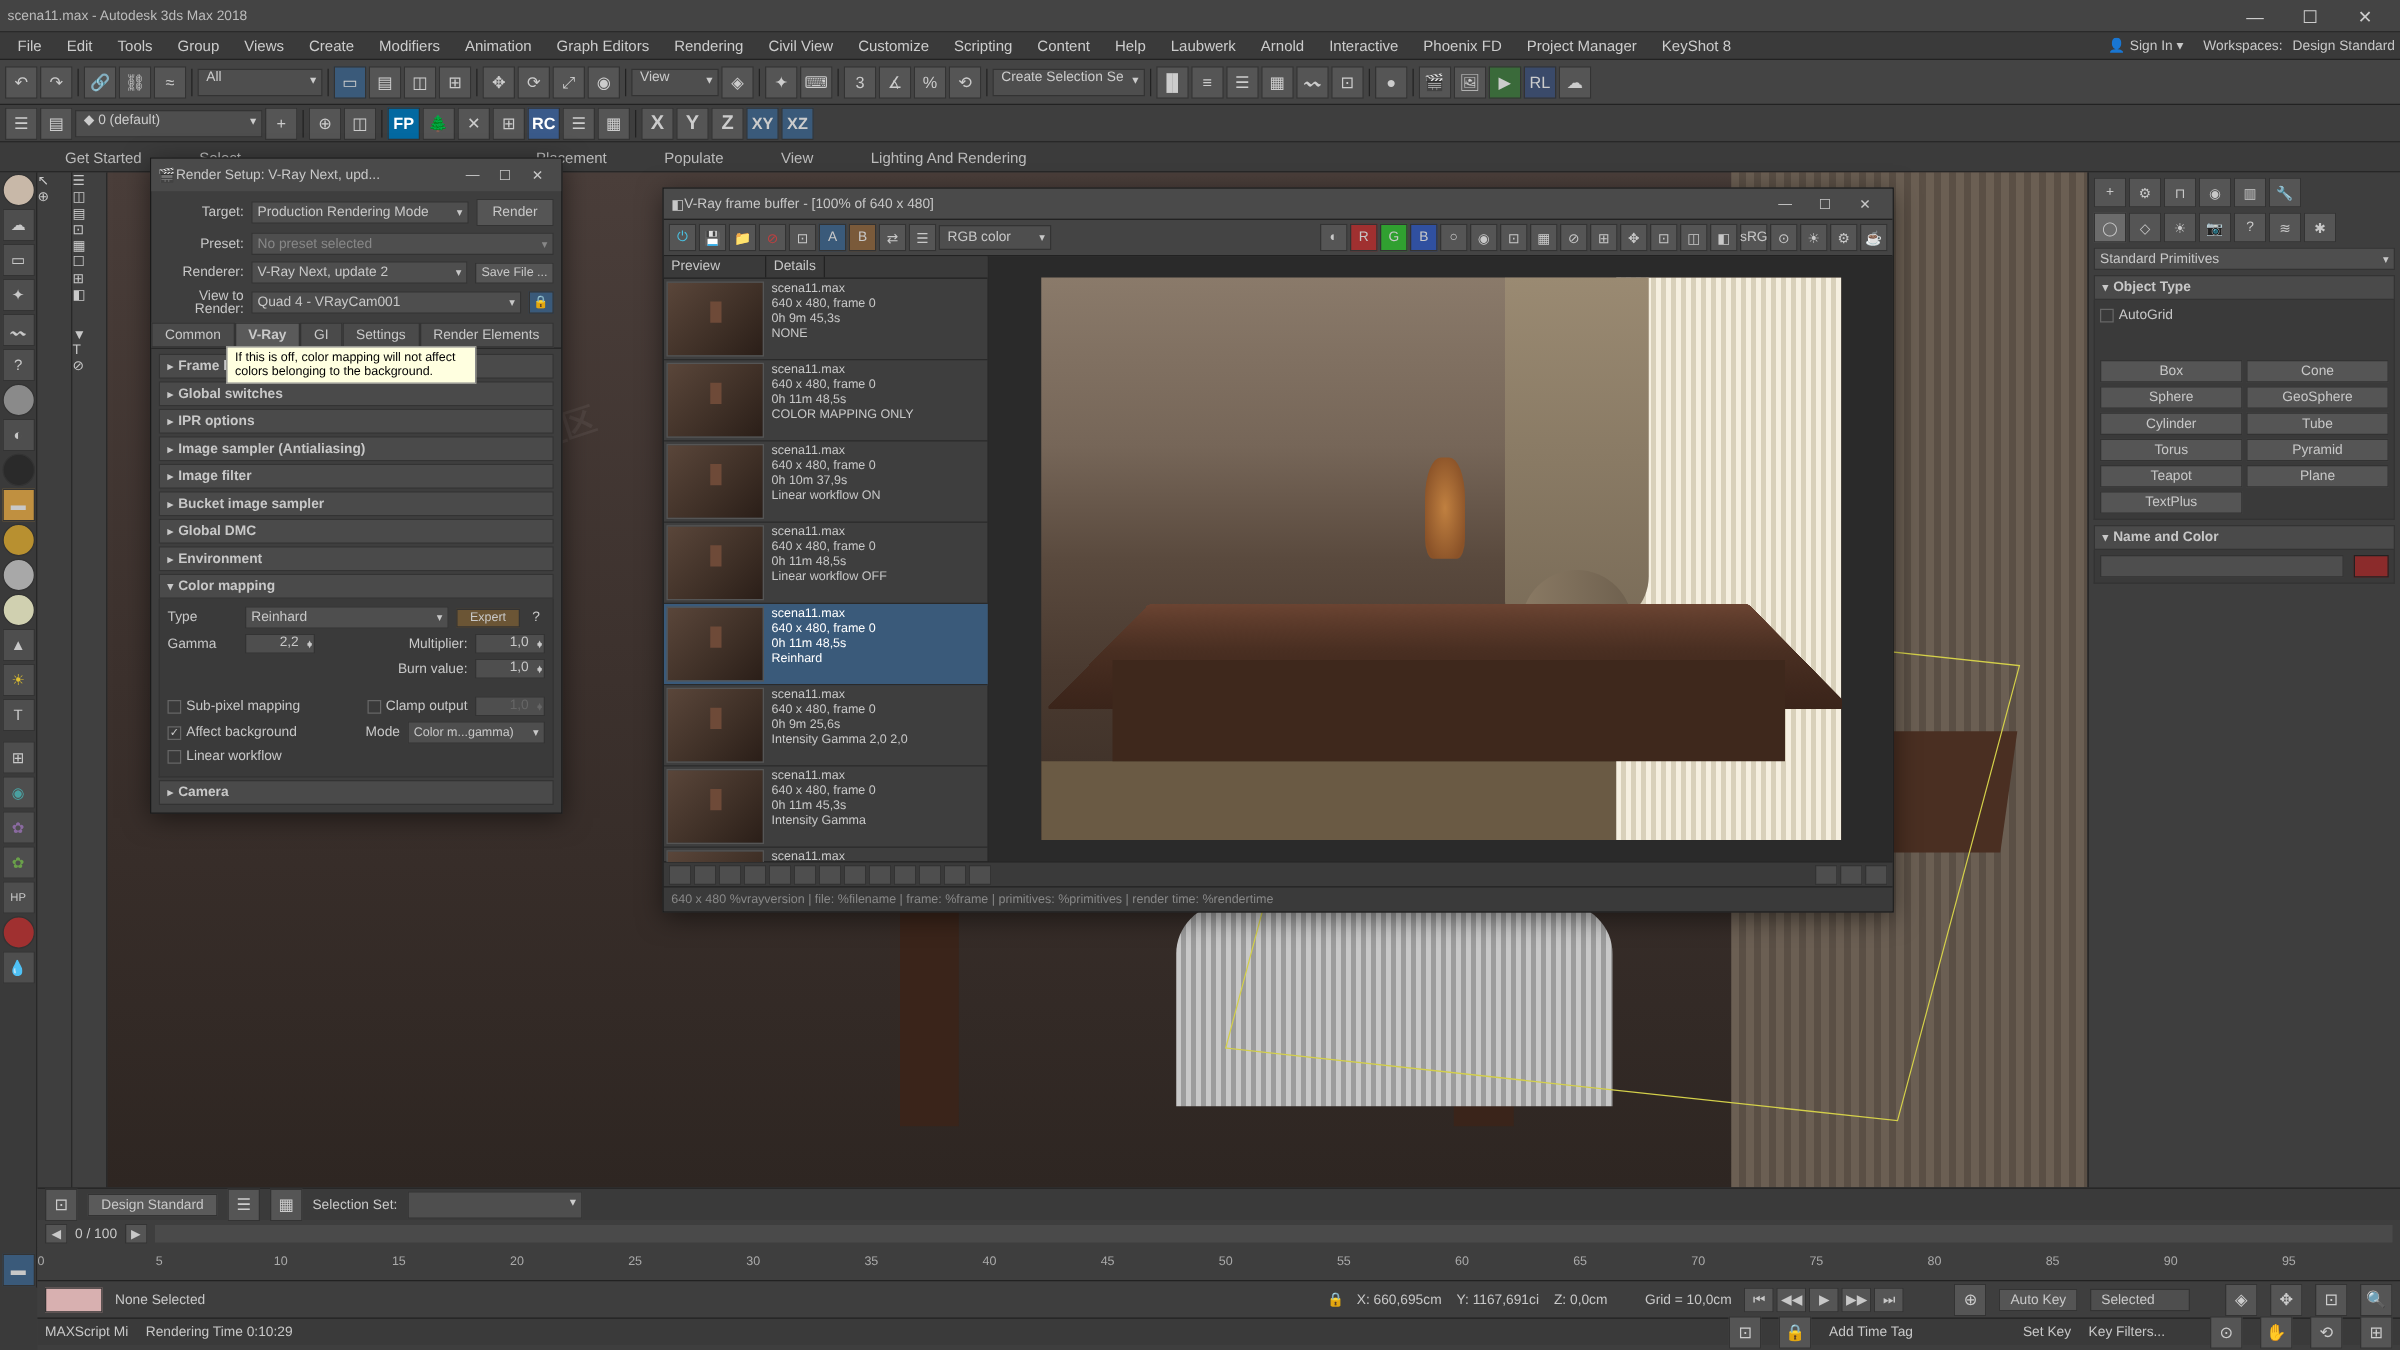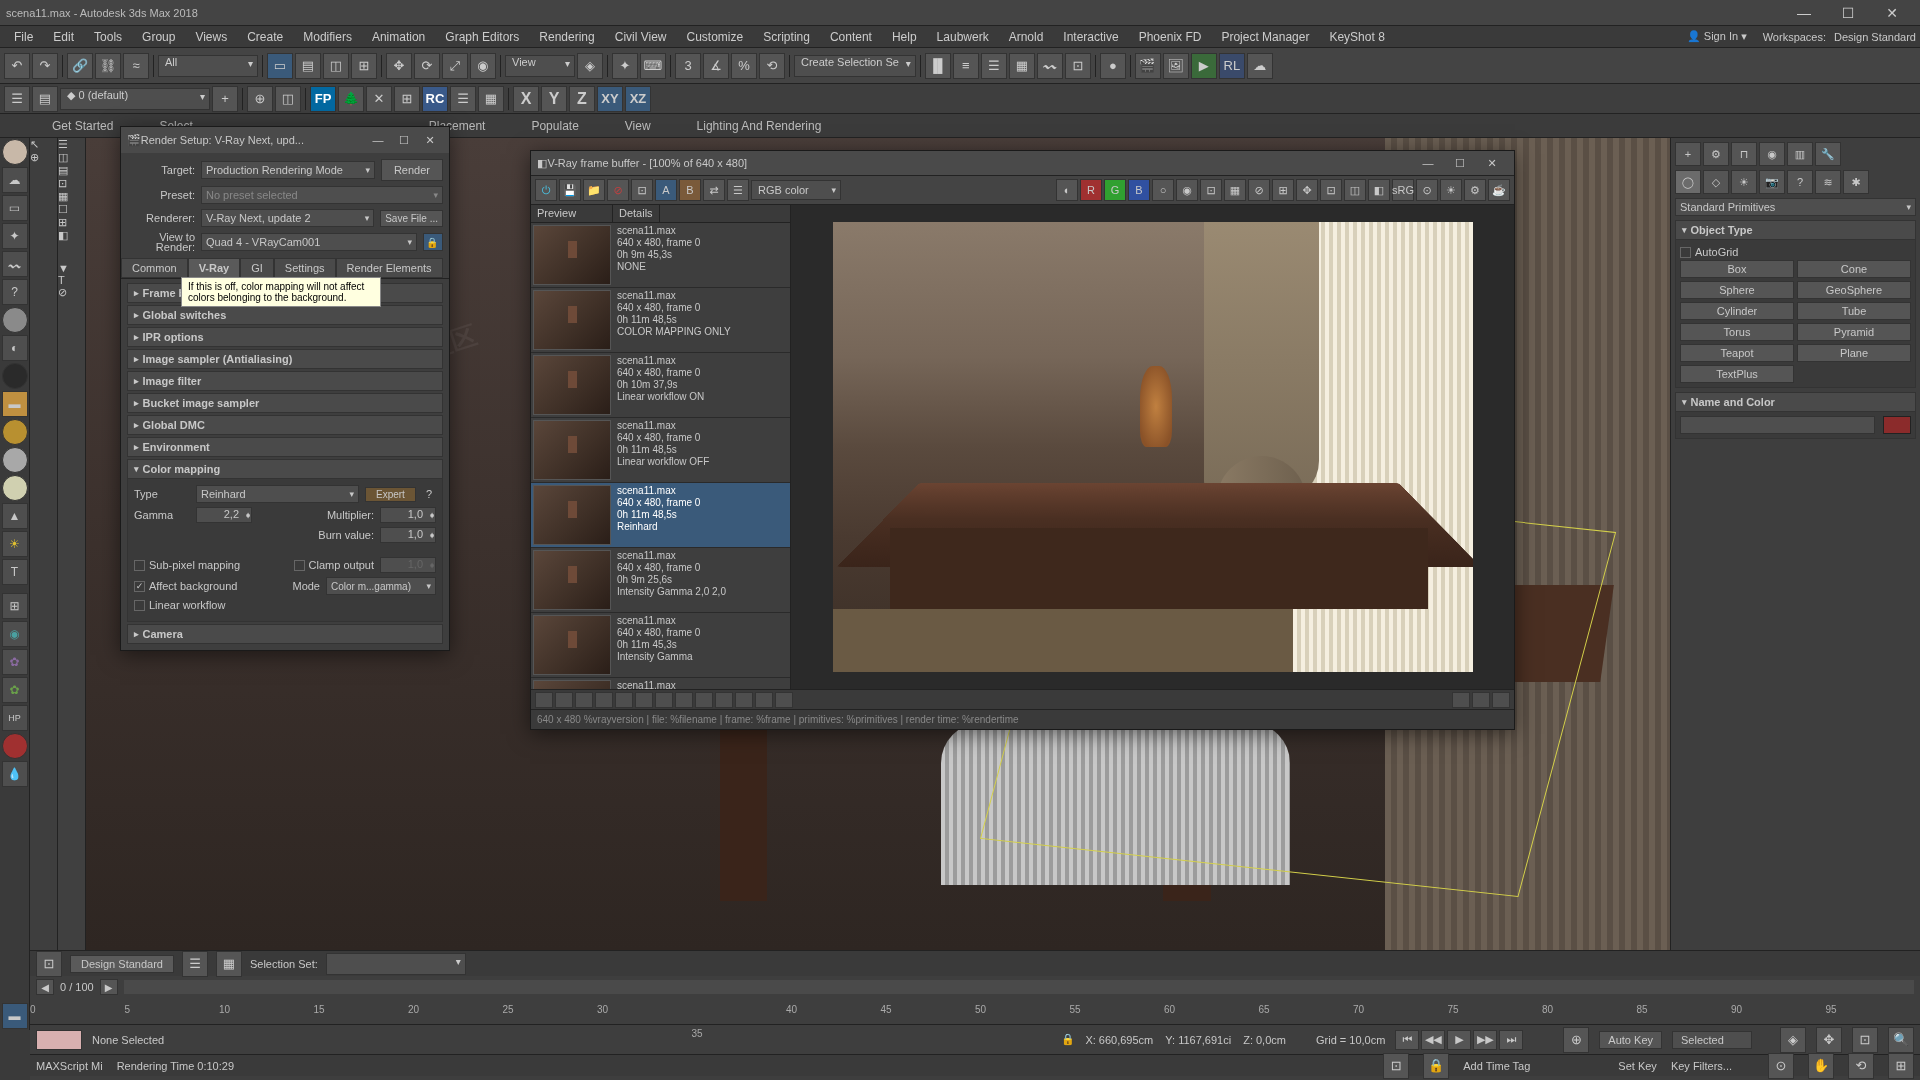--- a/index.html
+++ b/index.html
@@ -59,21 +59,21 @@
 .cmdpanel { position:absolute; right:0; top:138px; width:250px; bottom:50px; background:#3e3e3e; border-left:1px solid #222; padding:4px; }
 .cmdpanel .tabrow { display:flex; gap:2px; margin-bottom:4px; }
 .cmdpanel .ctab { width:26px; height:24px; background:#555; border:1px solid #333; display:flex; align-items:center; justify-content:center; }
 .cmdpanel .ctab.act { background:#6b6b6b; }
 .cmdpanel .subtabrow { display:flex; gap:2px; margin-bottom:4px; }
 .cmdpanel .combo { height:18px; background:#4e4e4e; border:1px solid #333; padding:0 4px; display:flex; align-items:center; position:relative; }
 .cmdpanel .combo::after { content:"▾"; position:absolute; right:4px; font-size:9px; }
 .cmdpanel .rollhead { background:#4a4a4a; padding:3px 6px; border:1px solid #333; margin-top:4px; display:flex; align-items:center; gap:4px; font-weight:bold; }
 .cmdpanel .rollhead::before { content:"▾"; font-size:9px; }
 .cmdpanel .rollbody { background:#3a3a3a; border:1px solid #333; border-top:none; padding:4px; }
-.cmdpanel .btngrid { display:grid; grid-template-columns:1fr 1fr; gap:3px; }
+.cmdpanel .btngrid { display:grid; grid-template-columns:1fr 1fr; gap:3px;margin-top:28px; }
 .cmdpanel .pbtn { height:18px; background:#555; border:1px solid #333; display:flex; align-items:center; justify-content:center; font-size:11px; }
 .cmdpanel .chkrow { display:flex; align-items:center; gap:4px; padding:2px 0; }
 .cmdpanel .swatch { width:28px; height:18px; background:#8b2b2b; border:1px solid #222; float:right; }
 
 
 .rsetup { position:absolute; left:120px; top:126px; width:330px; background:#3e3e3e; border:1px solid #1a1a1a; box-shadow:0 4px 20px rgba(0,0,0,.5); z-index:20; }
 .rsetup .dlgtitle { height:26px; background:#4a4a4a; display:flex; align-items:center; padding:0 6px; }
 .rsetup .dlgtitle .dt { font-size:11px; flex:1; }
 .rsetup .dlgtitle .dbtn { width:26px; height:20px; display:flex; align-items:center; justify-content:center; }
 .rsetup .body { padding:6px; }
@@ -621,21 +621,21 @@
     <div class="slider"></div>
   </div>
   <div class="timeline" id="timeline">
       <div class="tick" style="left: 0%;">0</div>
       <div class="tick" style="left: 5%;">5</div>
       <div class="tick" style="left: 10%;">10</div>
       <div class="tick" style="left: 15%;">15</div>
       <div class="tick" style="left: 20%;">20</div>
       <div class="tick" style="left: 25%;">25</div>
       <div class="tick" style="left: 30%;">30</div>
-      <div class="tick" style="left: 35%; margin-top: 24px;">35</div>
+      <div class="tick" style="left: 35%;">35</div>
       <div class="tick" style="left: 40%;">40</div>
       <div class="tick" style="left: 45%;">45</div>
       <div class="tick" style="left: 50%;">50</div>
       <div class="tick" style="left: 55%;">55</div>
       <div class="tick" style="left: 60%;">60</div>
       <div class="tick" style="left: 65%;">65</div>
       <div class="tick" style="left: 70%;">70</div>
       <div class="tick" style="left: 75%;">75</div>
       <div class="tick" style="left: 80%;">80</div>
       <div class="tick" style="left: 85%;">85</div>

